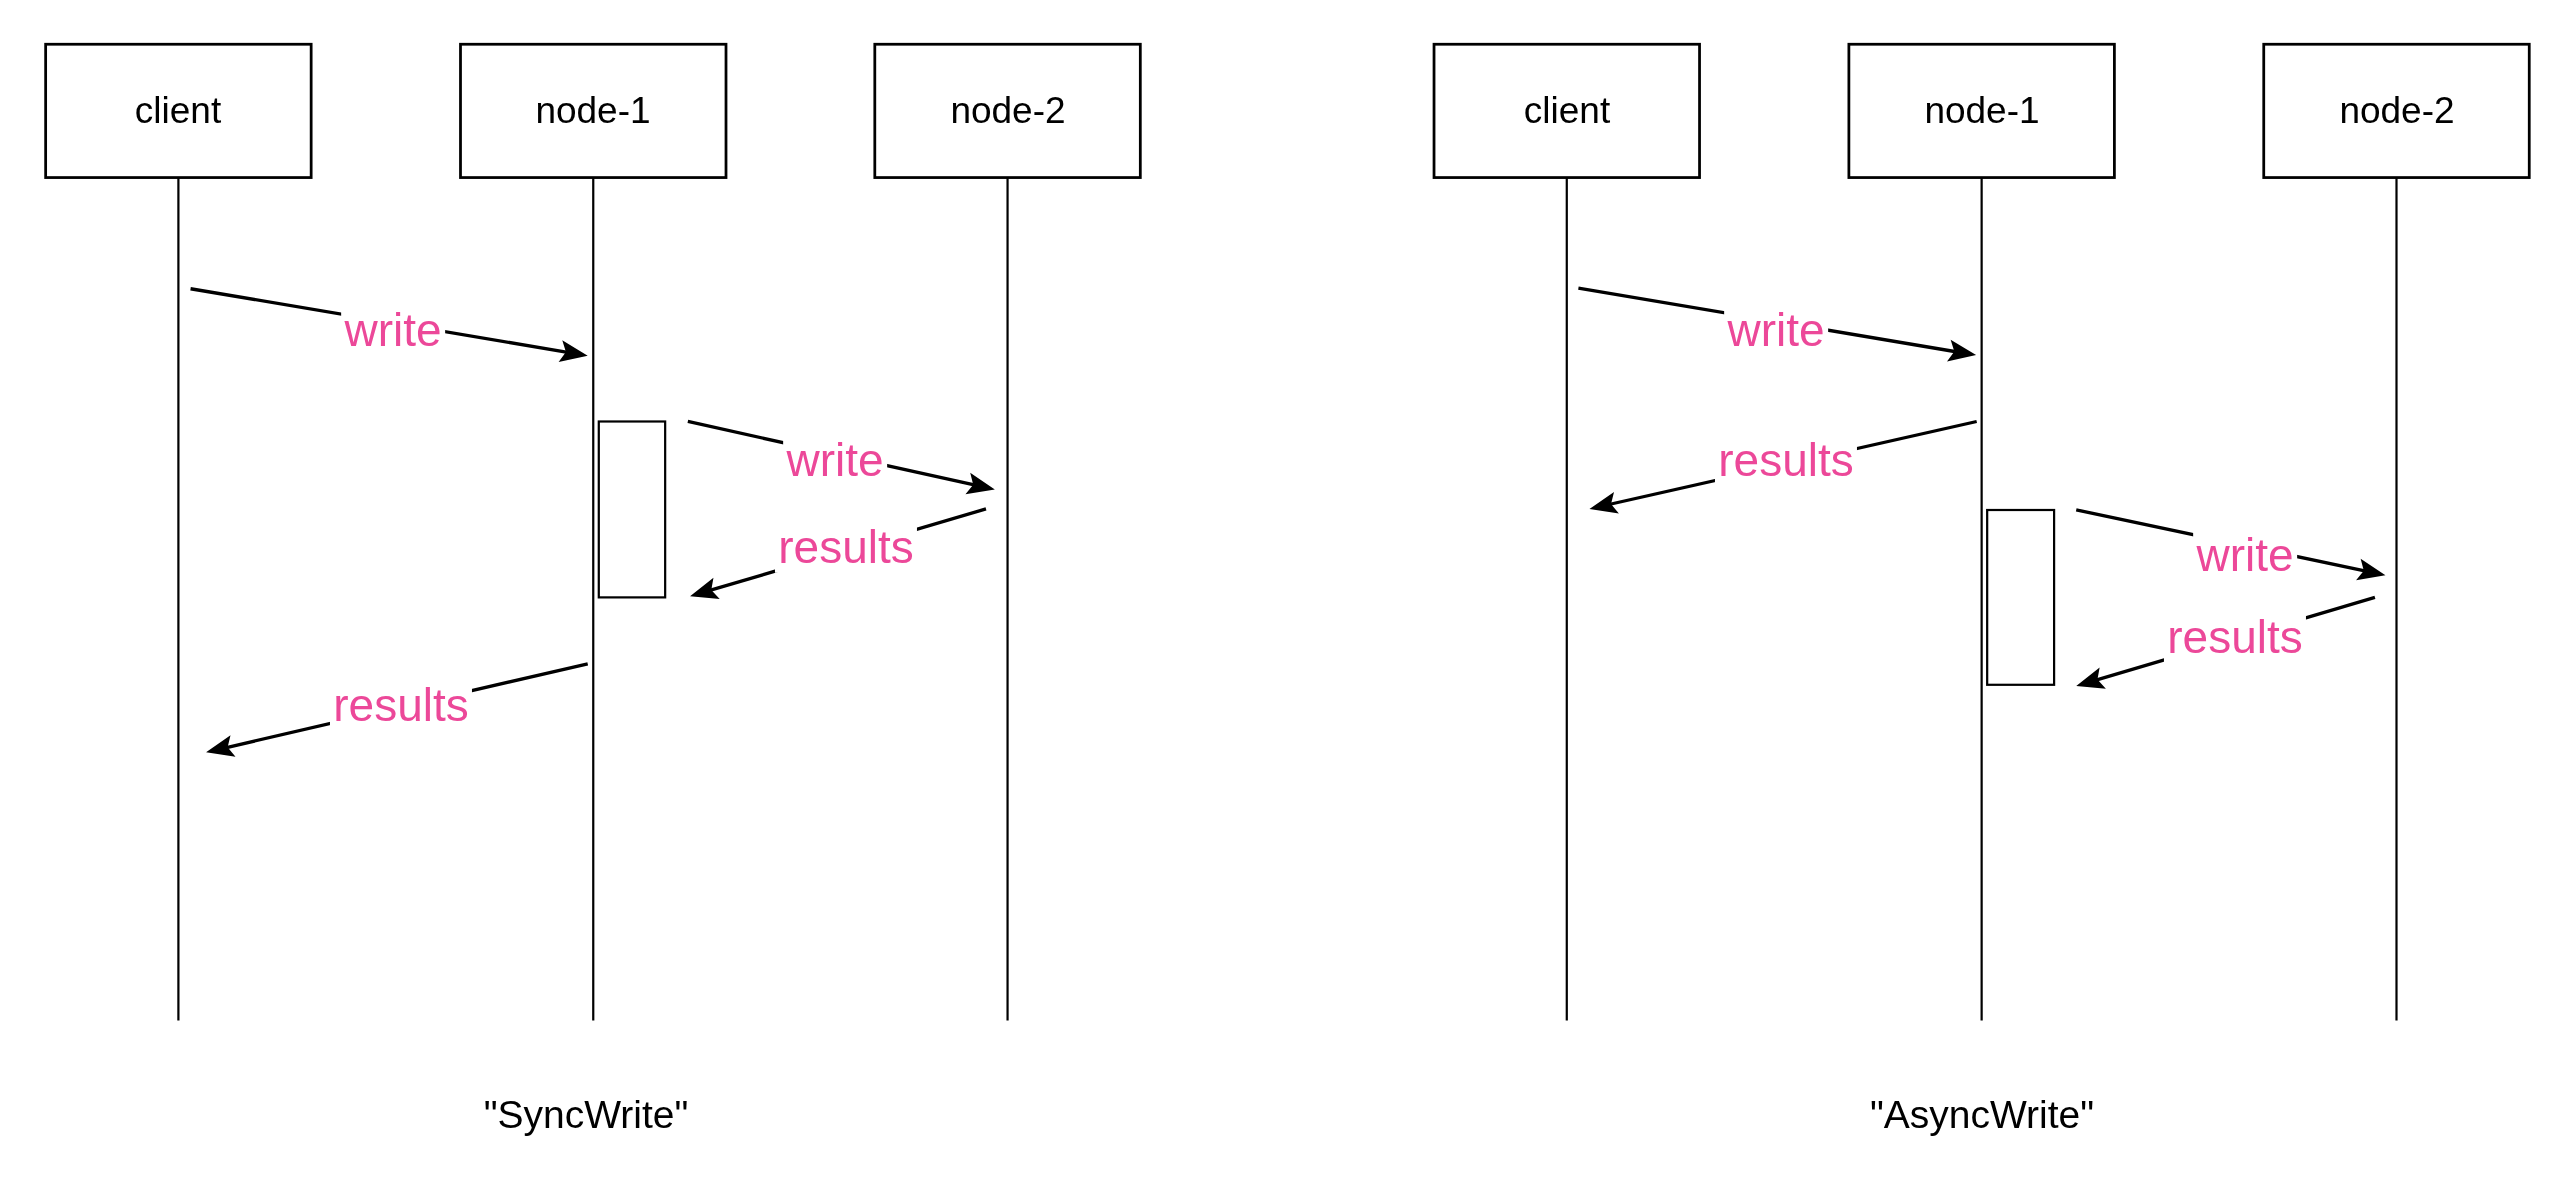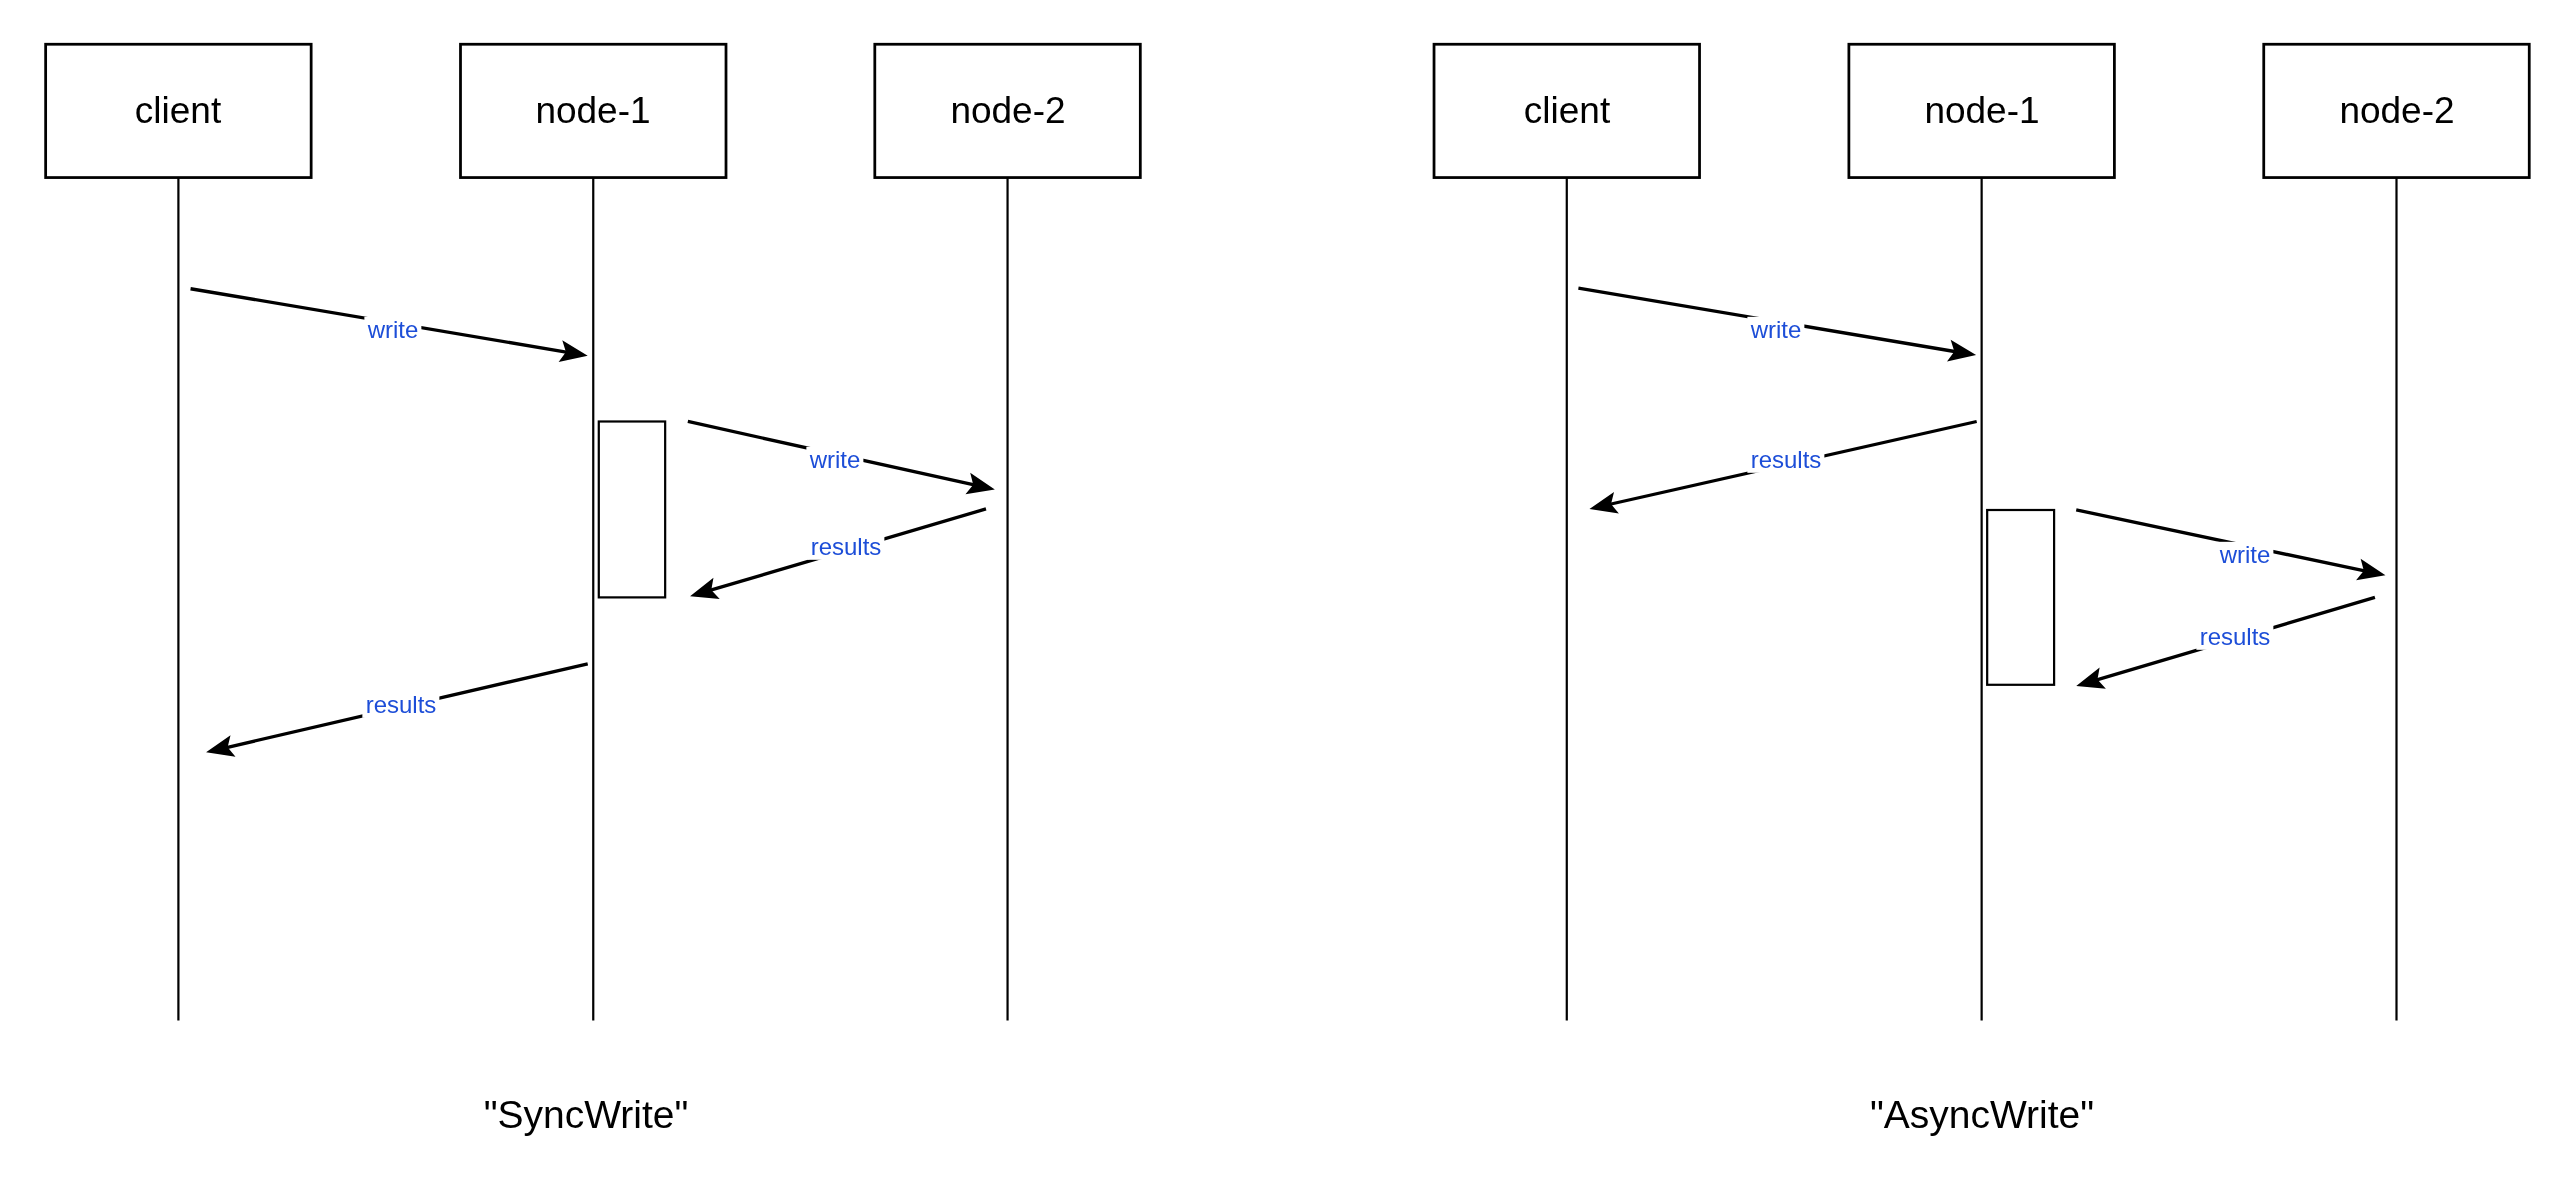--- a/index.html
+++ b/index.html
@@ -25,22 +25,22 @@
     display: flex;
     align-items: center;
     justify-content: center;
     font-size: 37px;
     color: #000000;
     white-space: nowrap;
   }
   .msg-label {
     position: absolute;
     transform: translate(-50%, -50%);
-    font-size: 24px;
-    color: #1d4ed8;
+    font-size: 46px;
+    color: #ec4899;
     background: #ffffff;
     padding: 0 3.3px;
     line-height: 1.1;
     white-space: nowrap;
   }
   .caption {
     position: absolute;
     transform: translate(-50%, -50%);
     font-size: 39px;
     color: #000000;

